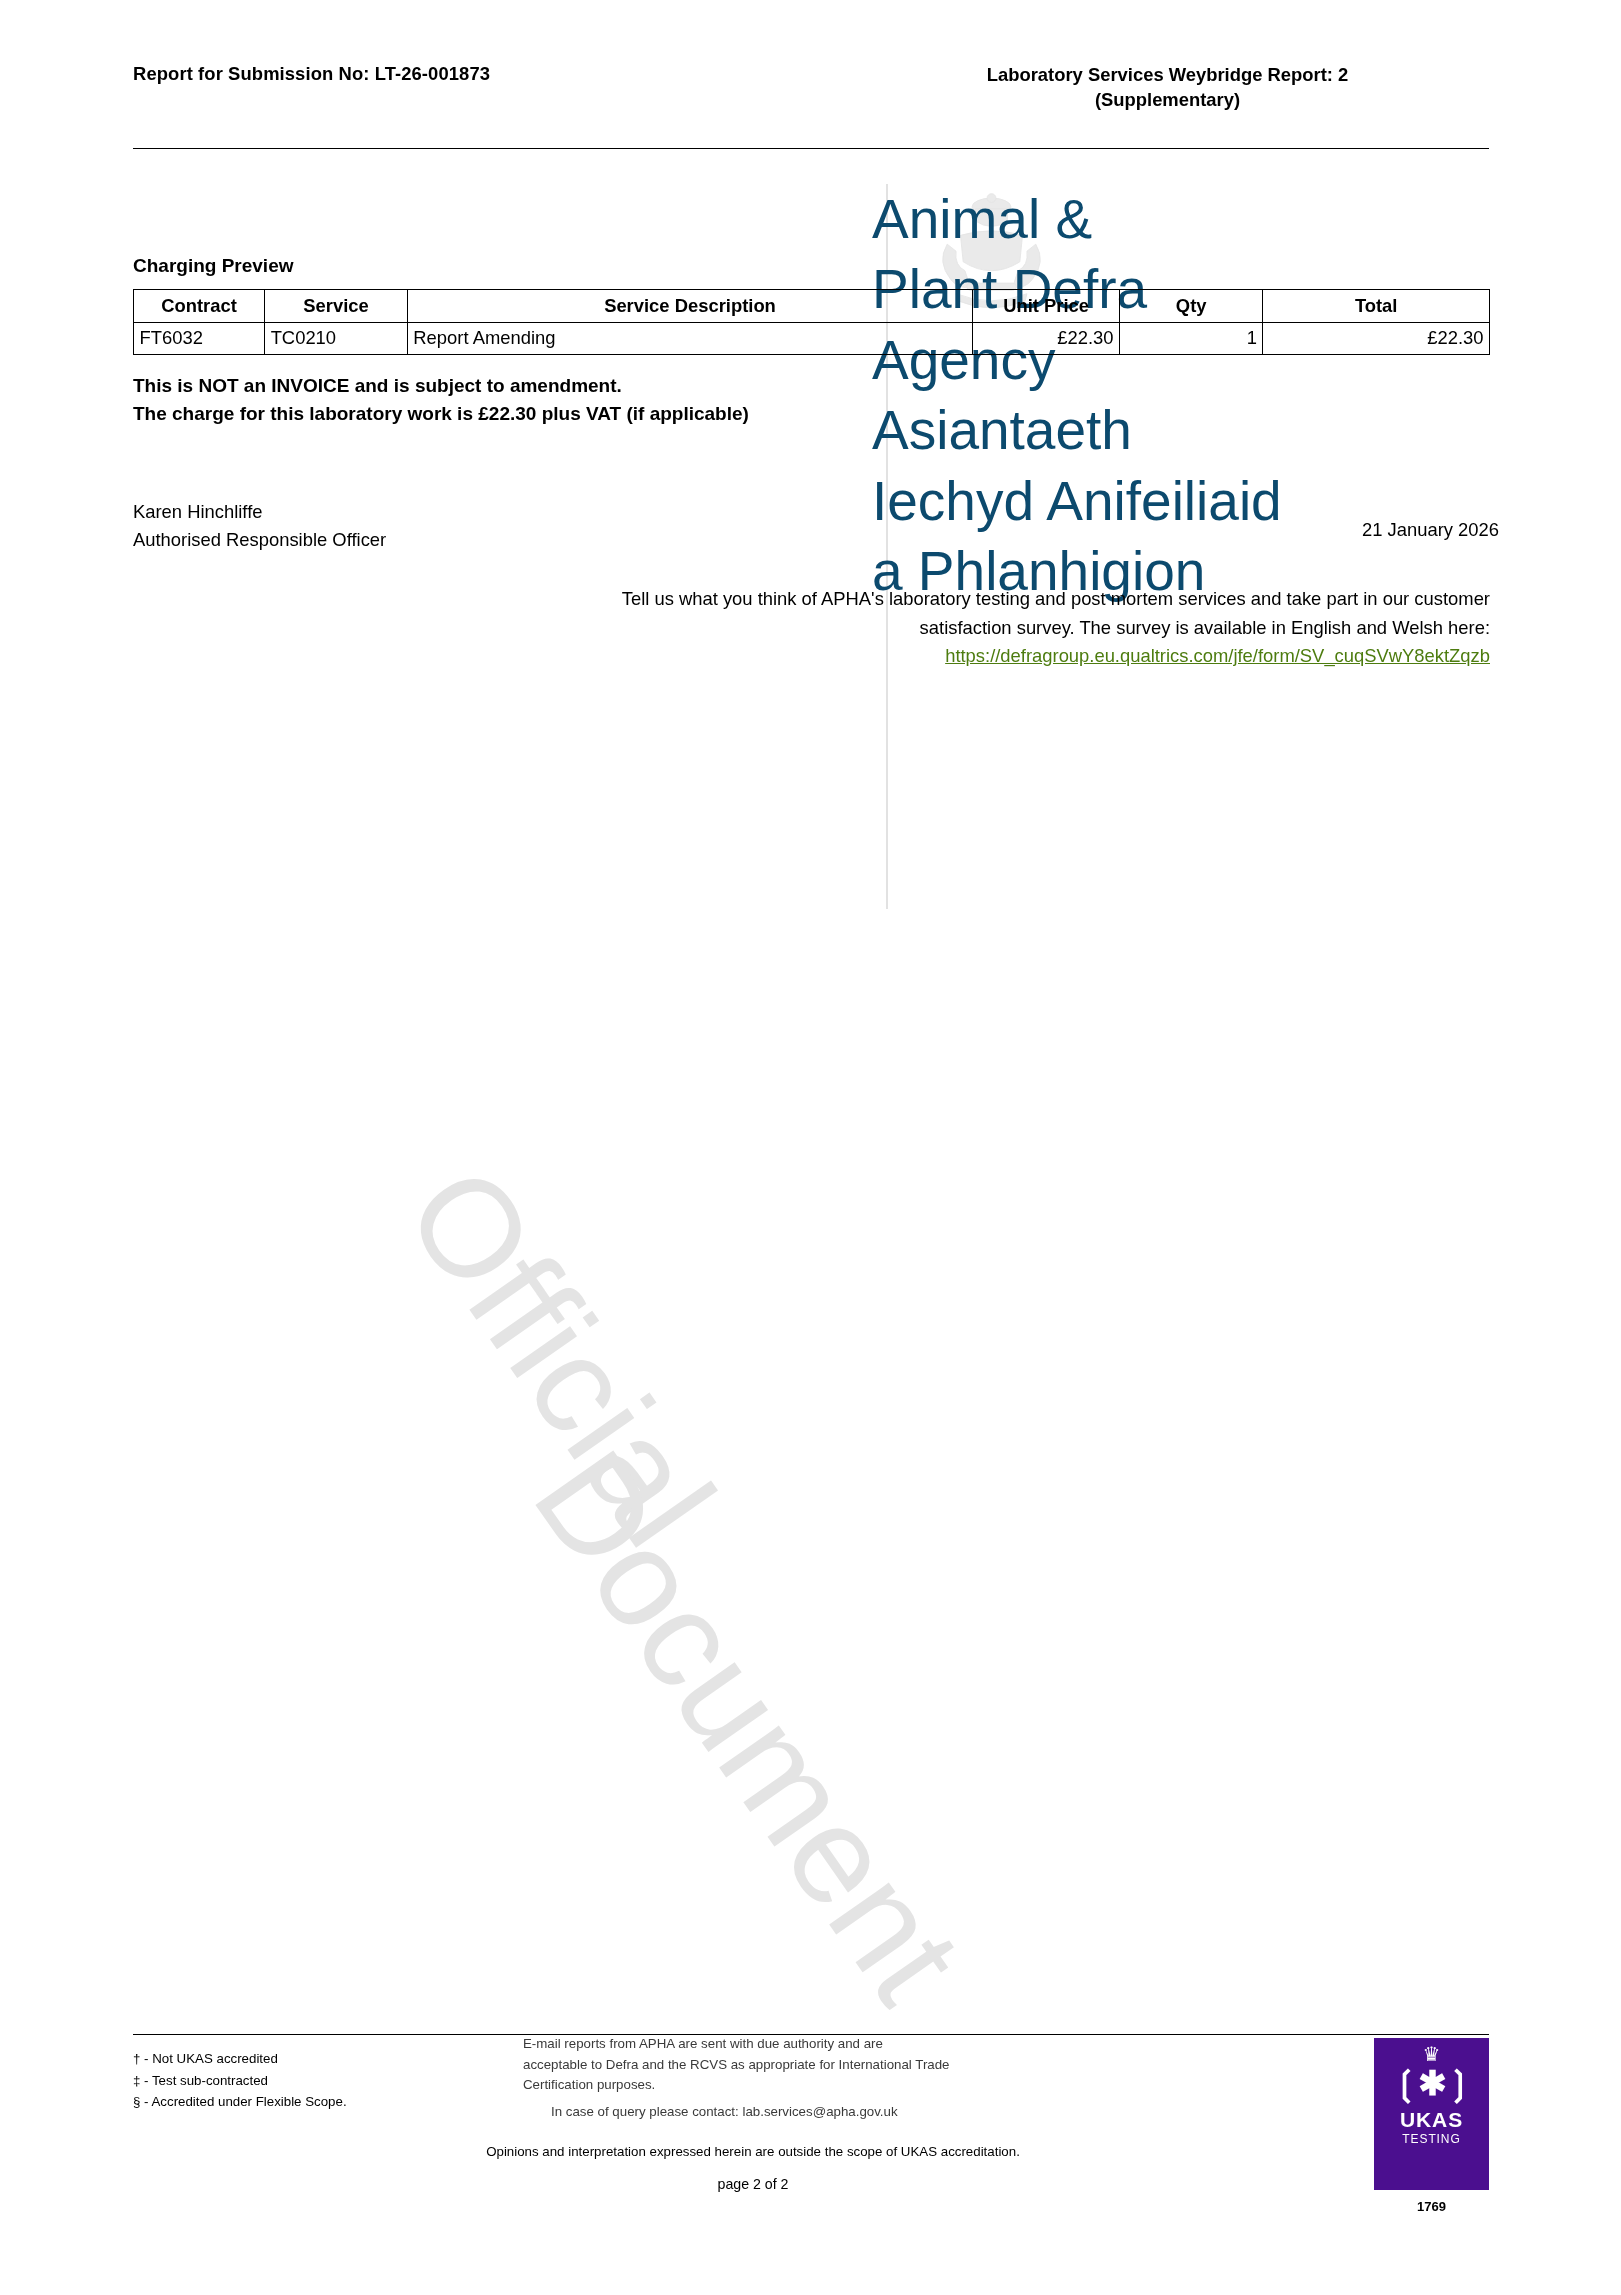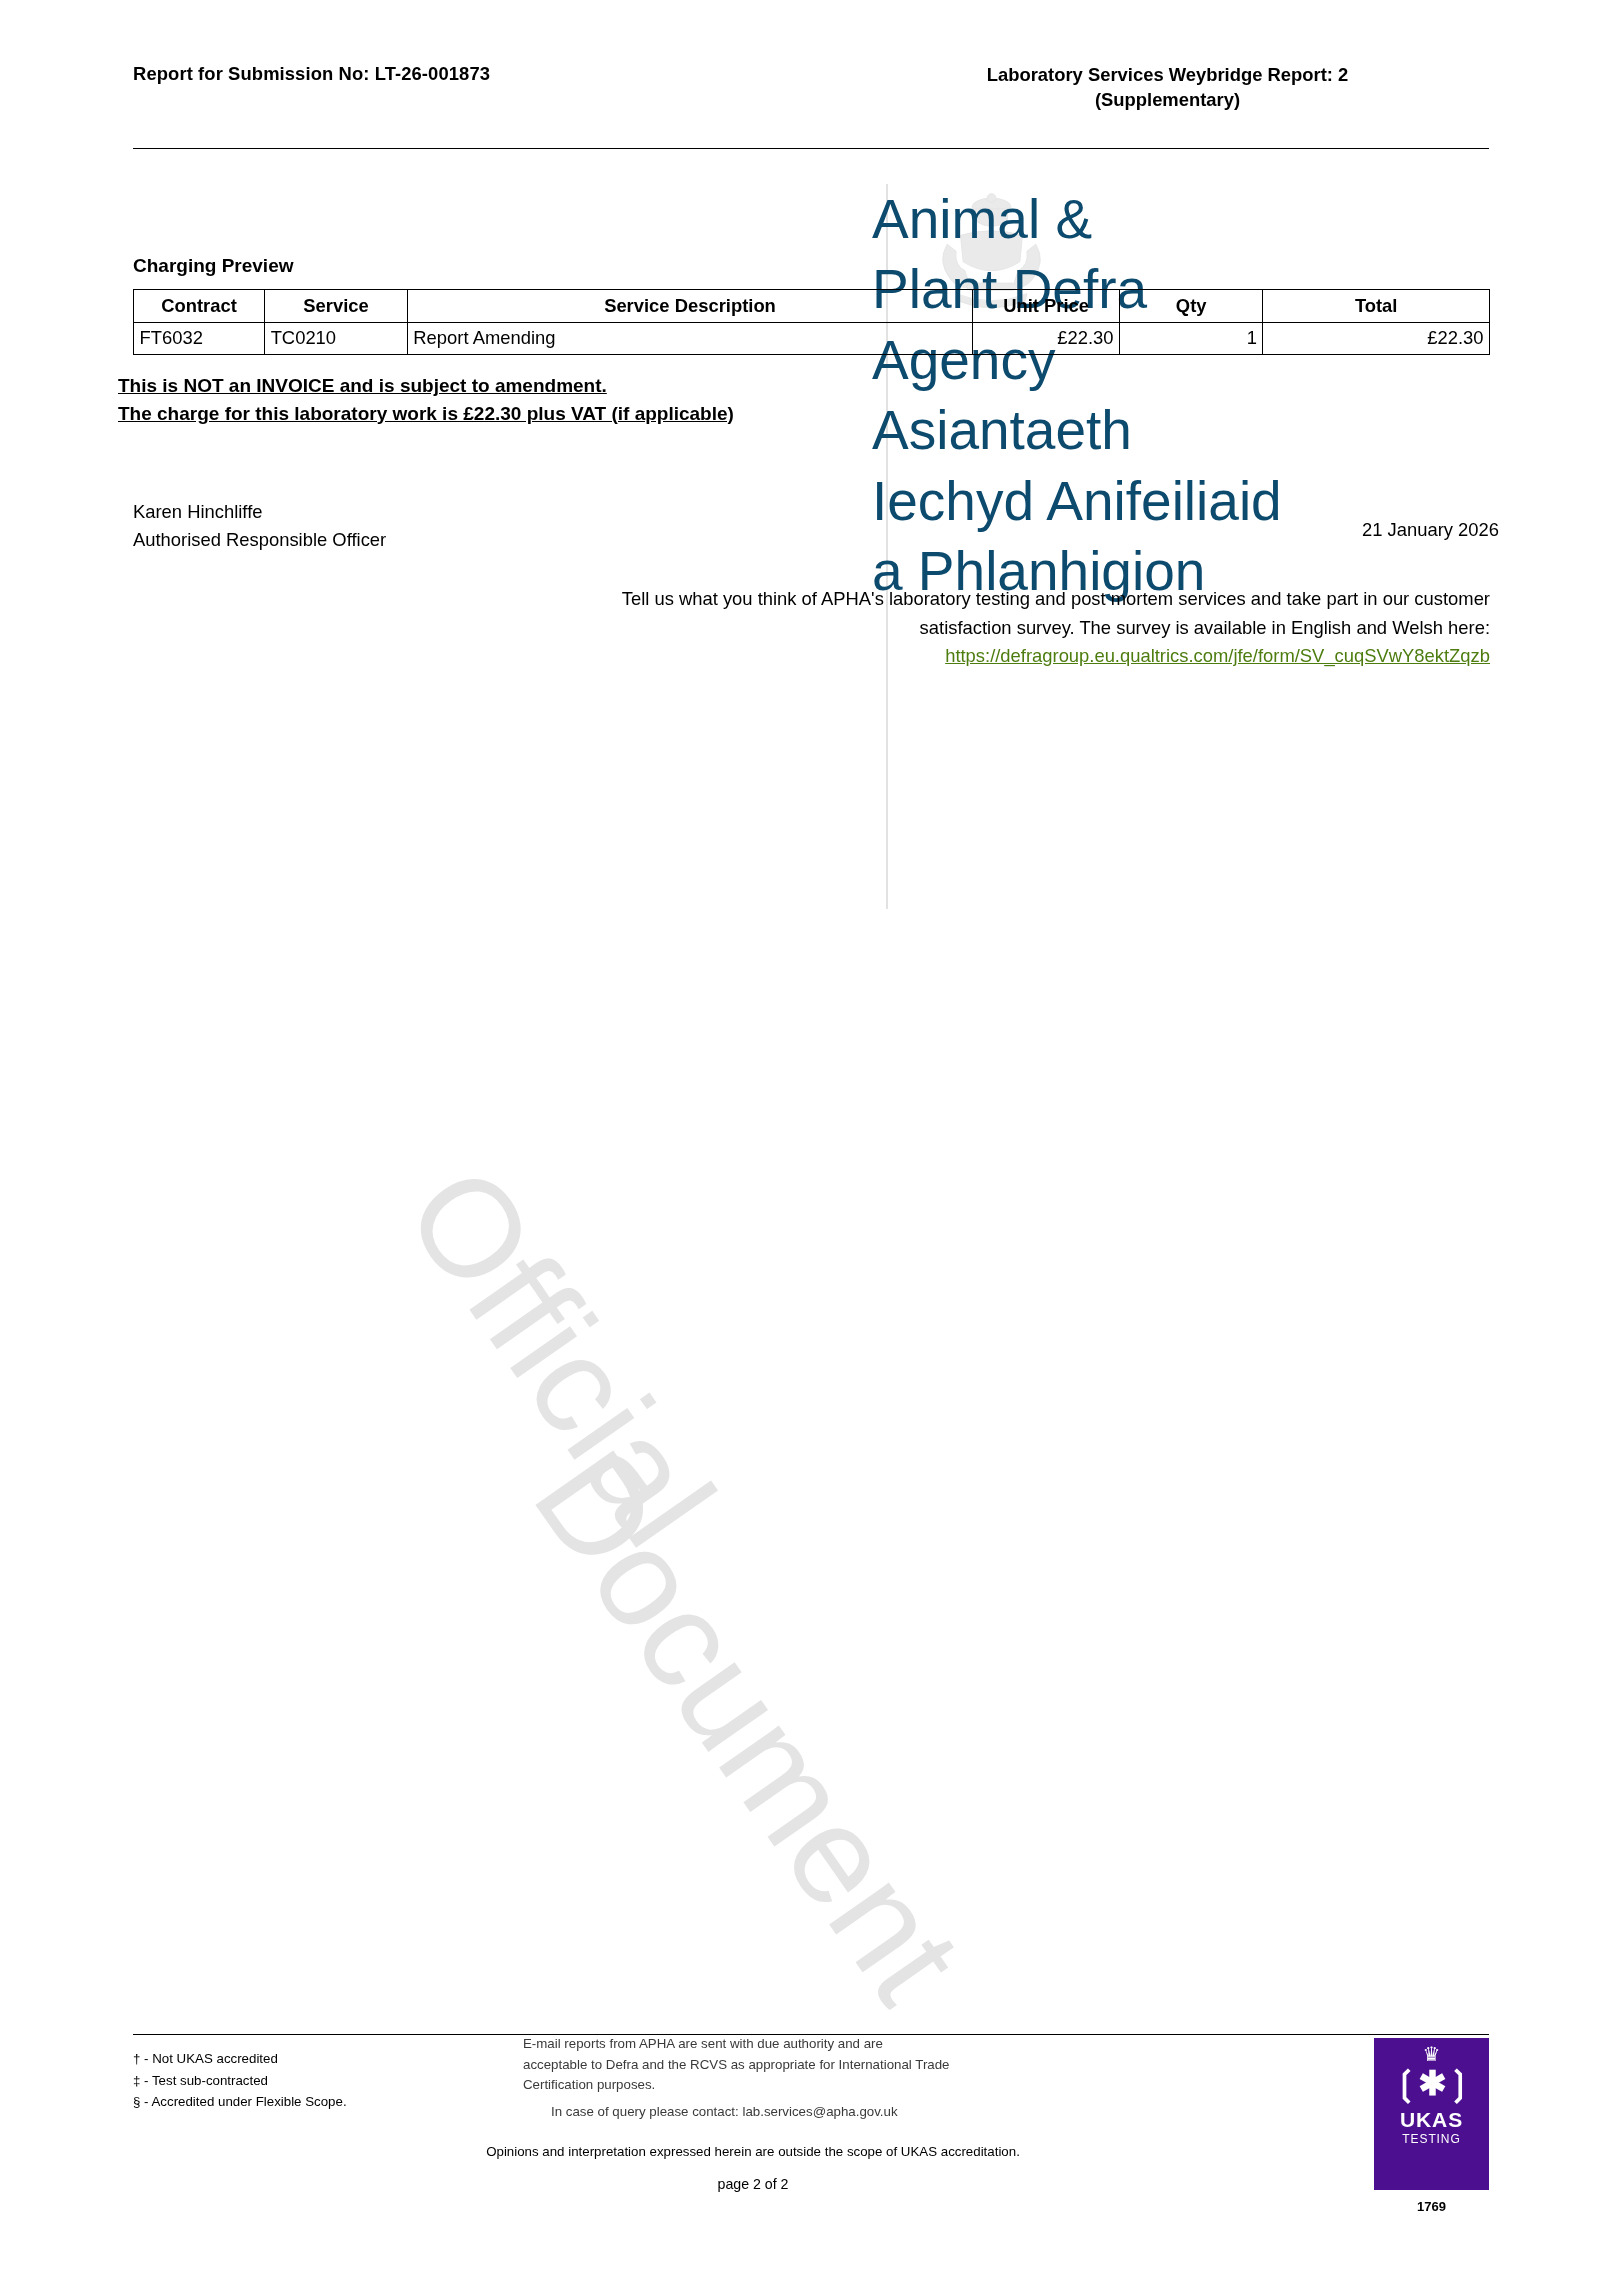--- a/index.html
+++ b/index.html
@@ -136,26 +136,25 @@
   .col-contract { width: 122px; }
   .col-service  { width: 135px; }
   .col-desc     { width: 583px; }
   .col-unit     { width: 140px; }
   .col-qty      { width: 138px; }
   .col-total    { width: 225px; }
   td.num { text-align: right; }
 
   .notice {
     position: absolute;
-    left: 118px;
+    left: 133px;
     top: 372px;
     font-size: 19px;
     font-weight: bold;
     line-height: 1.45;
-    text-decoration: underline;
   }
 
   
   .sig {
     position: absolute;
     left: 133px;
     top: 498px;
     font-size: 18.4px;
     line-height: 1.5;
   }

